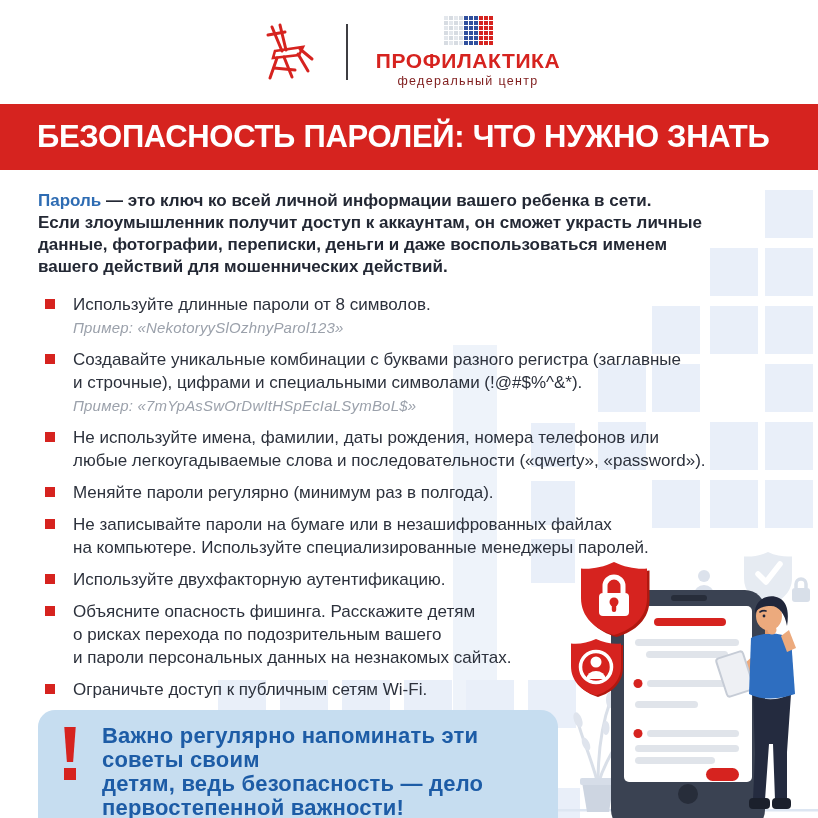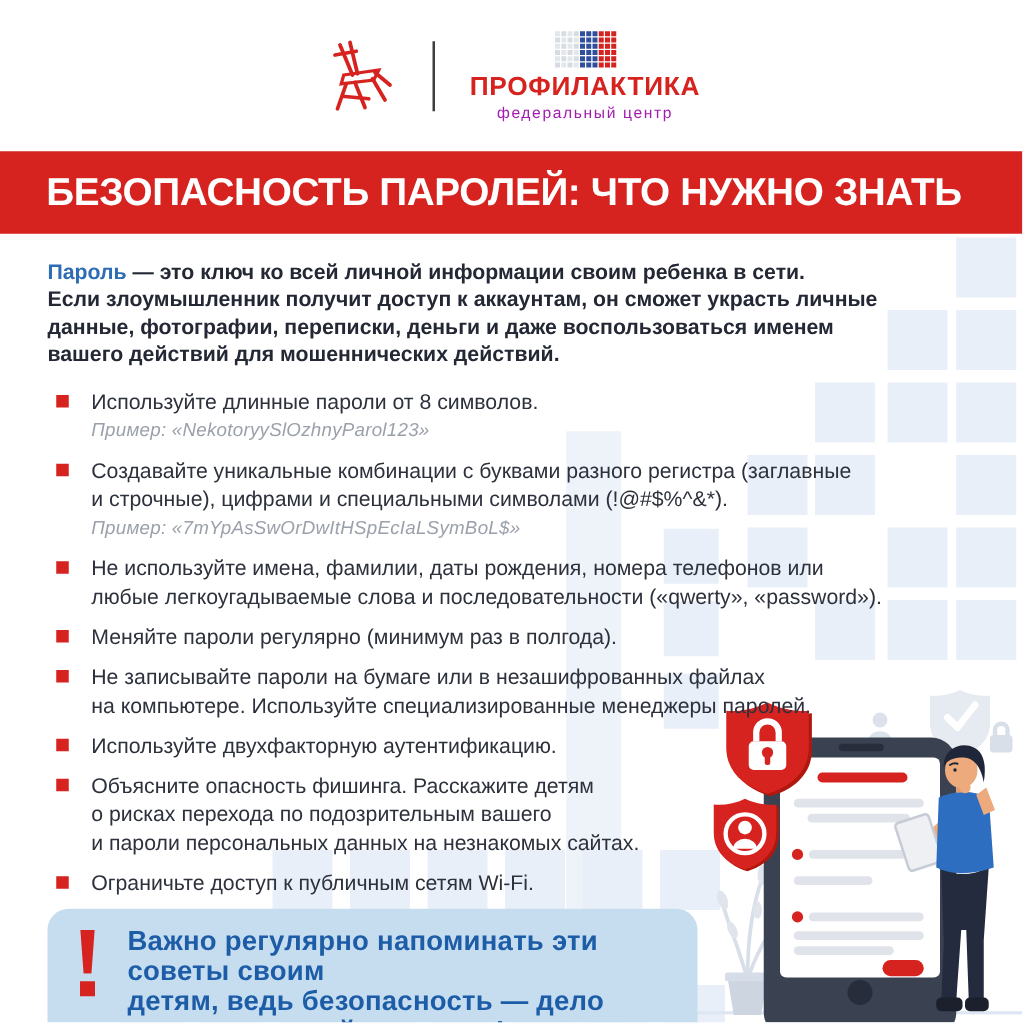--- a/index.html
+++ b/index.html
@@ -2,29 +2,29 @@
 <html><head>
 <meta charset="utf-8">
 <style>
   html,body{margin:0;padding:0;background:#ffffff;}
   .poster{position:relative;width:818px;height:818px;overflow:hidden;background:#ffffff;
           font-family:"Liberation Sans","DejaVu Sans",sans-serif;}
   
   .bg-layer{position:absolute;inset:0;z-index:0;}
   .bg-sq{position:absolute;background:#e9eff9;}
   
-  .header{position:relative;z-index:2;height:121px;display:flex;align-items:center;
+  .header{position:relative;z-index:2;height:104px;display:flex;align-items:center;
           justify-content:center;gap:28px;background:#ffffff;}
   .chair-logo{width:60px;height:62px;}
   .logo-divider{width:2px;height:56px;background:#3e3e42;}
   .brand{display:flex;flex-direction:column;align-items:center;}
   .mosaic{display:grid;grid-template-columns:repeat(10,4px);grid-auto-rows:4px;gap:1px;margin-bottom:5px;}
   .mosaic div{width:4px;height:4px;}
   .brand-name{font-size:21px;font-weight:bold;color:#d6231f;letter-spacing:.6px;line-height:22px;}
-  .brand-sub{font-size:12.5px;color:#a21caf;letter-spacing:1.3px;margin-top:2px;}
+  .brand-sub{font-size:12.5px;color:#7f1d1d;letter-spacing:1.3px;margin-top:2px;}
   
   .banner{position:relative;z-index:2;height:66px;background:#d6231f;display:flex;align-items:center;}
   .banner h1{margin:0;padding-left:37px;color:#ffffff;font-size:31px;font-weight:bold;
              letter-spacing:-.3px;white-space:nowrap;}
   
   .main{position:relative;z-index:2;padding:20px 38px 0 38px;}
   .intro{margin:0 0 15px 0;font-weight:bold;font-size:17px;line-height:22px;color:#232834;}
   .intro .line{display:block;}
   .hl{color:#2e6cb3;}
   .tips{list-style:none;margin:0;padding:0;}
@@ -165,21 +165,21 @@
       <div class="brand-sub">федеральный центр</div>
     </div>
   </div>
 
   <div class="banner">
     <h1>БЕЗОПАСНОСТЬ ПАРОЛЕЙ: ЧТО НУЖНО ЗНАТЬ</h1>
   </div>
 
   <div class="main">
     <p class="intro">
-      <span class="line"><span class="hl">Пароль</span><span> — это ключ ко всей личной информации своим ребенка в сети.</span></span>
+      <span class="line"><span class="hl">Пароль</span><span> — это ключ ко всей личной информации вашего ребенка в сети.</span></span>
       <span class="line">Если злоумышленник получит доступ к аккаунтам, он сможет украсть личные</span>
       <span class="line">данные, фотографии, переписки, деньги и даже воспользоваться именем</span>
       <span class="line">вашего действий для мошеннических действий.</span>
     </p>
 
     <ul class="tips">
       <li>
         <span class="bullet"></span>
         <div class="tip-body">
           <span class="tl">Используйте длинные пароли от 8 символов.</span>

